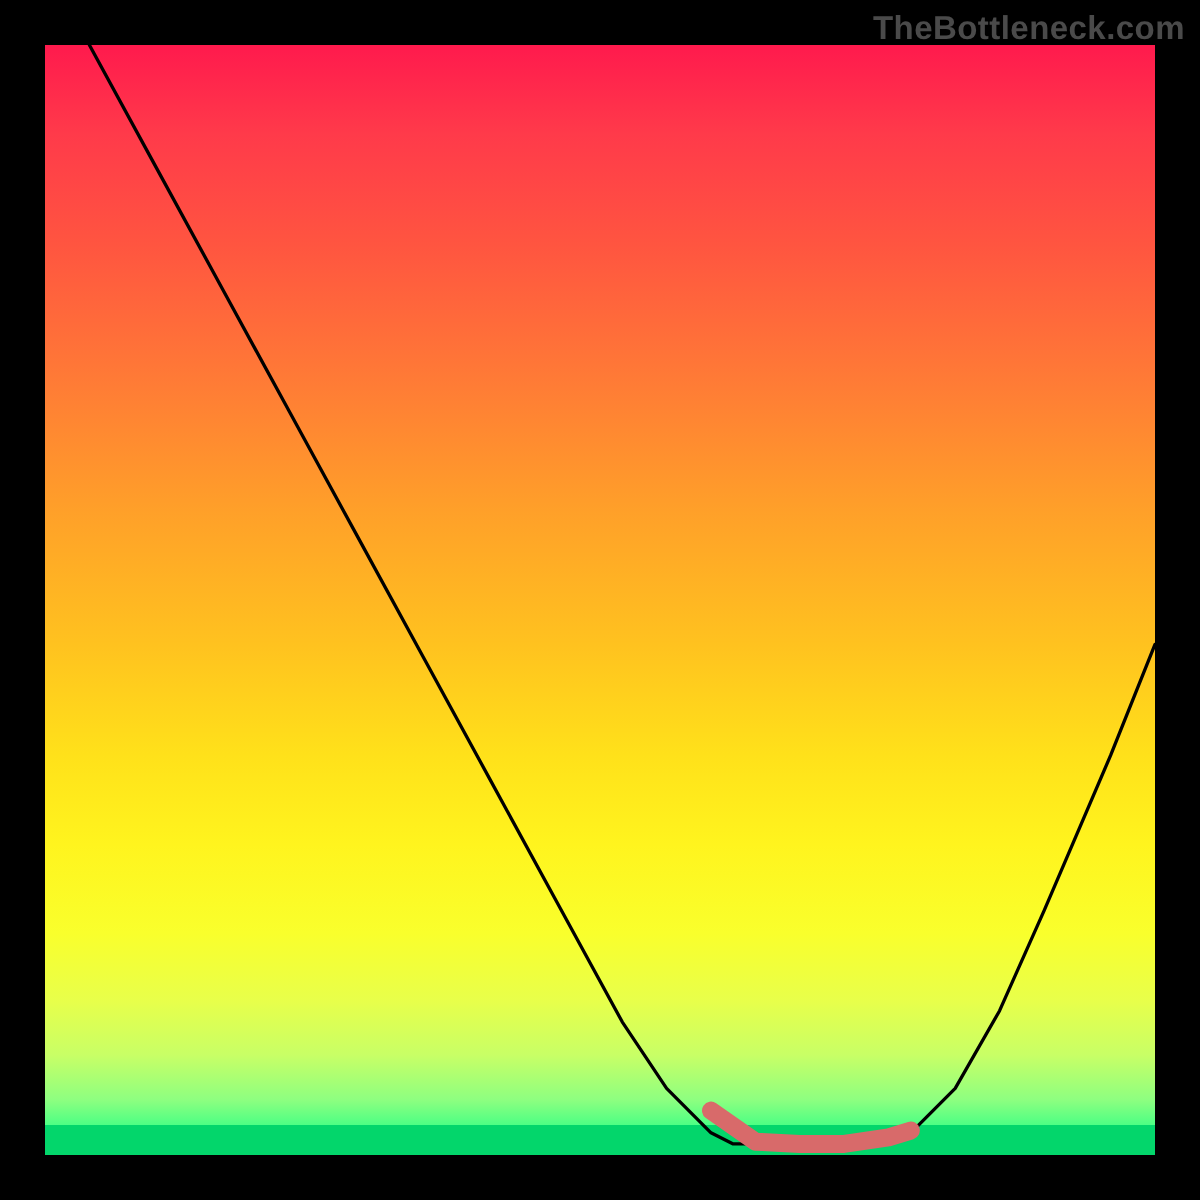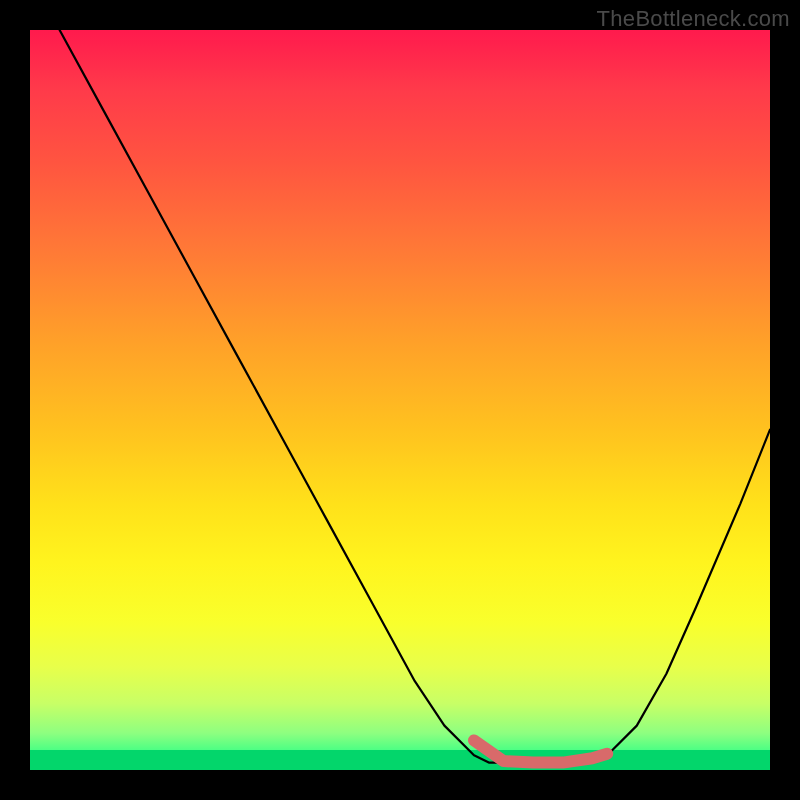--- a/index.html
+++ b/index.html
@@ -47,21 +47,21 @@
     bottom: 0;
     height: 20px;
     background: #03d66b;
   }
   .watermark {
     position: absolute;
     top: 6px;
     right: 10px;
     color: #4a4a4a;
     font-size: 22px;
-    font-weight: 400;
+    font-weight: 700;
     letter-spacing: 0.3px;
     user-select: none;
   }
   svg.curve {
     position: absolute;
     left: 0;
     top: 0;
     width: 740px;
     height: 740px;
     overflow: visible;

